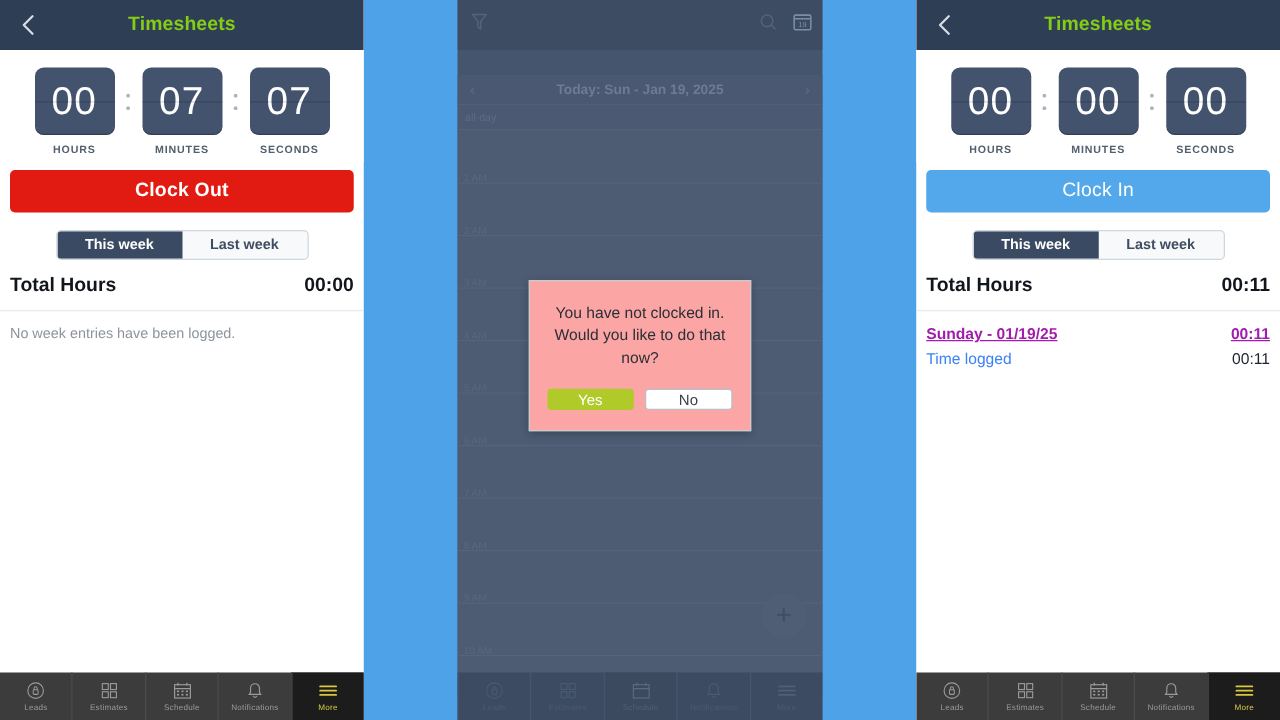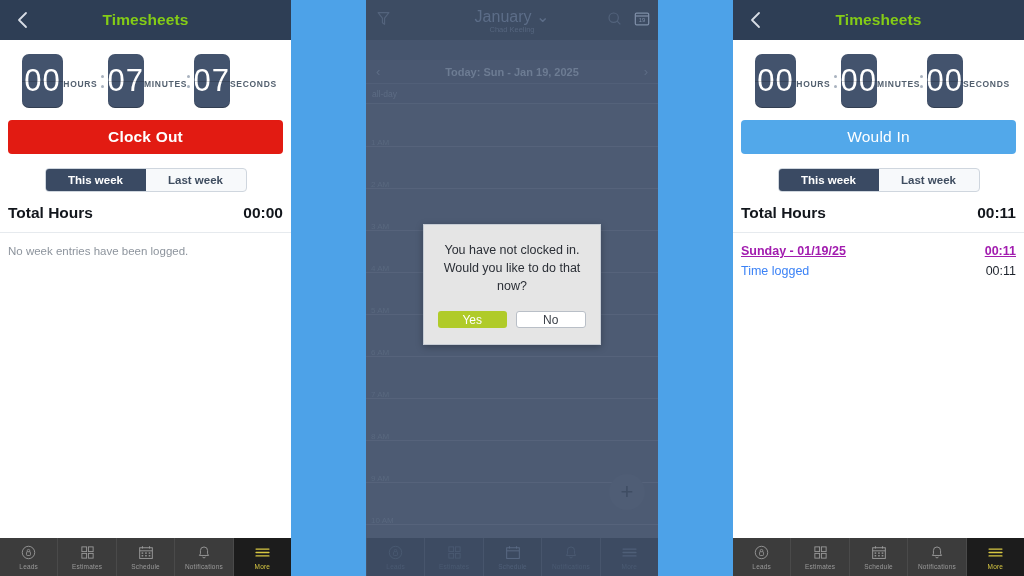--- a/index.html
+++ b/index.html
@@ -38,21 +38,21 @@
     position: absolute; left: 0; right: 0; text-align: center;
     color: #84cc16; font-size: 15.5px; font-weight: bold;
     letter-spacing: .1px; pointer-events: none;
   }
 
   
   .timer {
     display: flex; align-items: flex-start; justify-content: center;
     gap: 0; padding: 14px 0 6px 0; background: #fff;
   }
-  .tgroup { display: flex; flex-direction: row; align-items: center; width: 76px; }
+  .tgroup { display: flex; flex-direction: column; align-items: center; width: 76px; }
   .tbox {
     width: 64px; height: 54px; border-radius: 7px;
     background: #43536d;
     display: flex; align-items: center; justify-content: center;
     color: #fff; font-size: 31px; font-weight: 300;
     letter-spacing: 1px;
     position: relative;
     box-shadow: inset 0 -1px 0 rgba(0,0,0,.25);
   }
   .tbox::after{
@@ -171,21 +171,21 @@
     color: #3f4d63; font-size: 22px; font-weight: 300;
   }
   .nav.dim { background: #3d4b62; }
   .nav.dim .item { color: #4a5a72; border-left: 1px solid #47556c; }
   .nav.dim .item.active { background: #3c4a60; color: #4f5f78; }
   .nav.dim .item.active .lb { color: #4f5f78; }
 
   
   .modal {
     position: absolute; left: 50%; top: 224px; transform: translateX(-50%);
-    width: 178px; background: #e5e5e5; border: 1px solid #c6ccd4;
+    width: 178px; background: #fca5a5; border: 1px solid #c6ccd4;
     padding: 16px 14px 16px 14px; text-align: center;
     box-shadow: 0 2px 7px rgba(0,0,0,.28);
   }
   .modal .msg {
     font-size: 12.5px; color: #2b2f36; line-height: 1.45;
   }
   .modal .btns { display: flex; gap: 9px; margin-top: 16px; }
   .modal .btn {
     flex: 1; height: 17px; display: flex; align-items: center; justify-content: center;
     font-size: 12px; border-radius: 3px;
@@ -316,25 +316,20 @@
   <div class="gap"></div>
 
   <div class="panel p2">
 
     <div class="cal-hdr">
       <span class="c-ico">
         <svg width="15" height="17" viewBox="0 0 18 20">
             <path d="M2.5 3 H15.5 L10.3 9.5 V17 L7.7 15 V9.5 Z" fill="none" stroke="#53637c" stroke-width="1.4" stroke-linejoin="round"></path>
           </svg>
       </span>
-      <div class="c-title">
-        <span>January</span>
-        <span> ⌄</span>
-        <span class="sub">Chad Keeling</span>
-      </div>
       <div class="right">
         <span>
           <svg width="15" height="15" viewBox="0 0 18 18">
               <circle cx="8" cy="8" r="5.6" fill="none" stroke="#53637c" stroke-width="1.4"></circle>
               <line x1="12.2" y1="12.2" x2="16" y2="16" stroke="#53637c" stroke-width="1.4"></line>
             </svg>
         </span>
         <span>
           <svg width="16" height="15" viewBox="0 0 19 18">
               <rect x="1.5" y="2.5" width="16" height="14" rx="1.5" fill="none" stroke="#7d8da6" stroke-width="1.5"></rect>
@@ -474,21 +469,21 @@
       <div class="tsep">
           <i></i>
           <i></i>
         </div>
       <div class="tgroup">
         <div class="tbox">00</div>
         <div class="tlabel">SECONDS</div>
       </div>
     </div>
 
-    <div class="cta in">Would In</div>
+    <div class="cta in">Clock In</div>
 
     <div class="segwrap">
       <div class="seg">
         <div class="active">This week</div>
         <div>Last week</div>
       </div>
     </div>
 
     <div class="totals">
       <div class="lbl">Total Hours</div>

